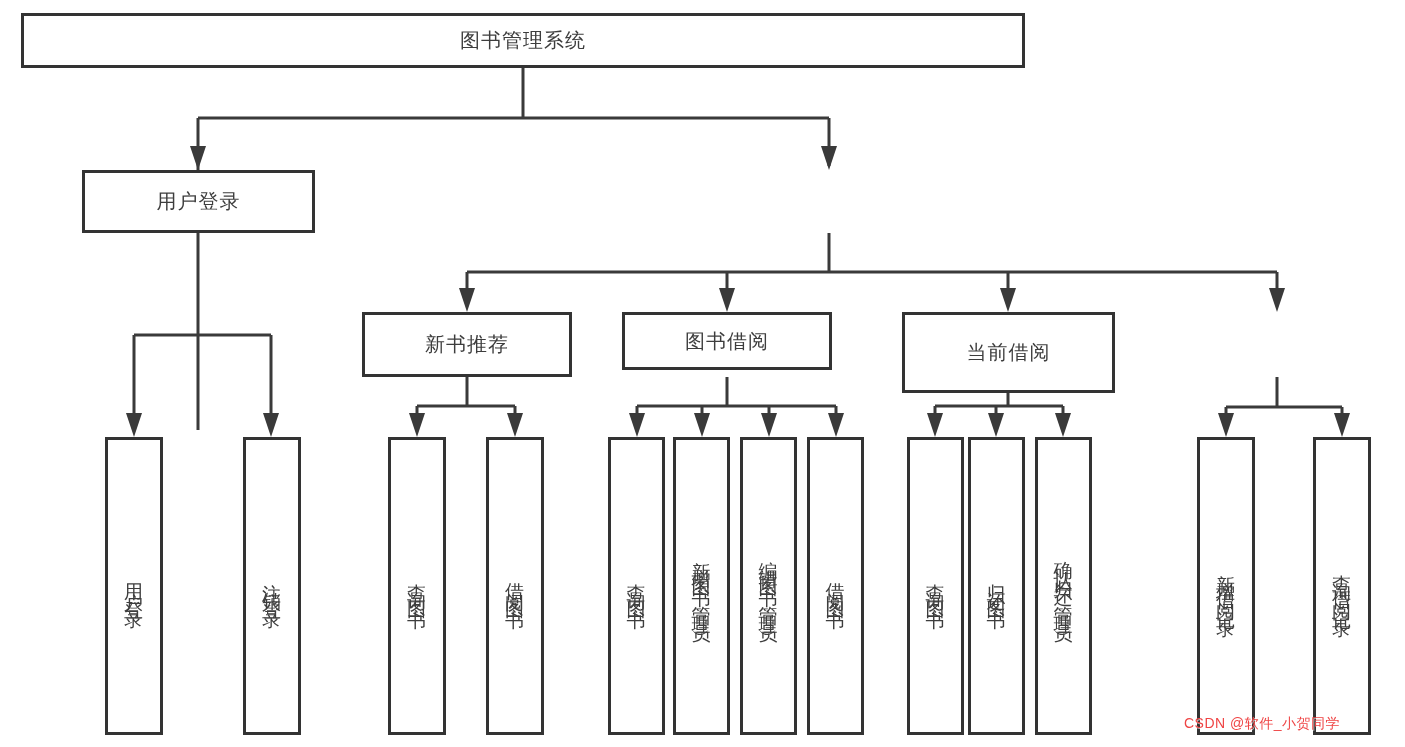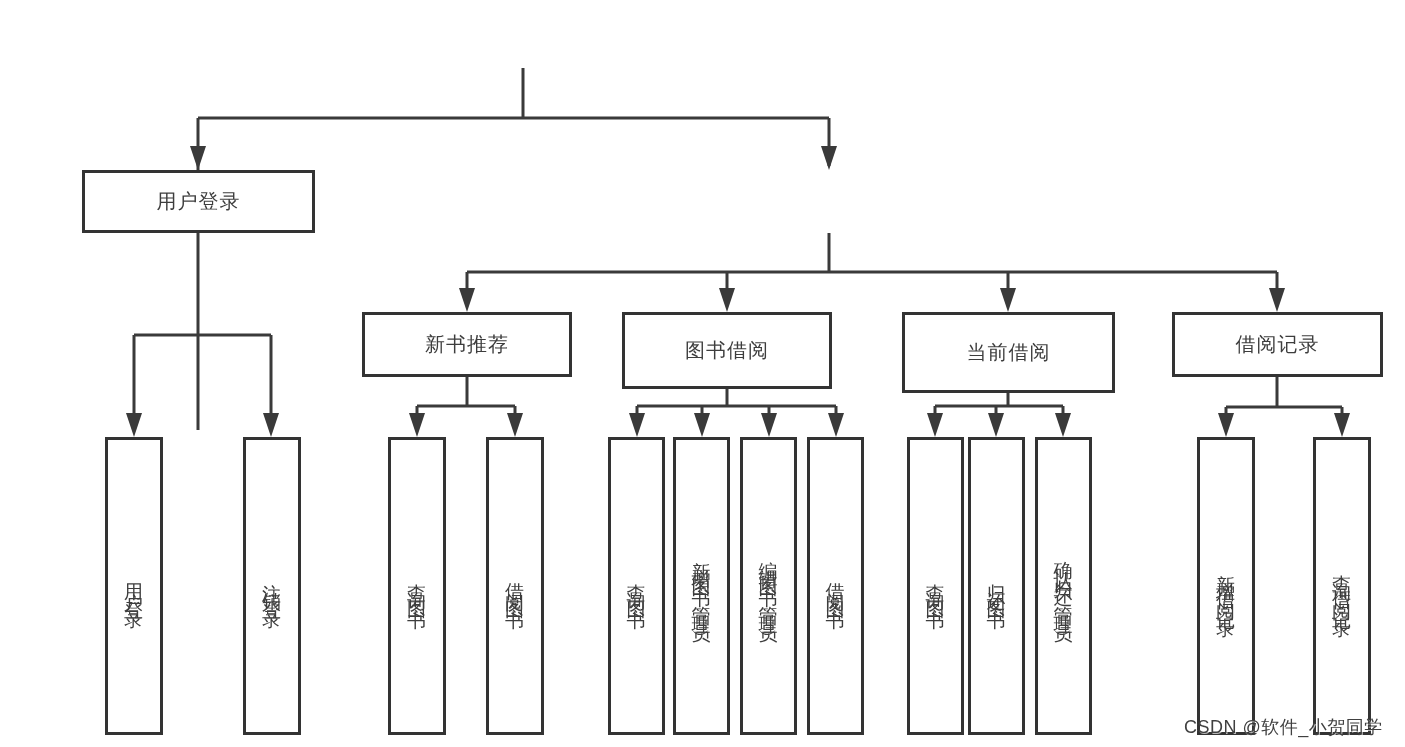--- a/index.html
+++ b/index.html
@@ -44,43 +44,43 @@
     writing-mode: vertical-rl;
     text-orientation: mixed;
     letter-spacing: 9px;
     line-height: 1;
   }
   
   .n-root      { left:  21px; top:  13px; width: 1004px; height: 55px; }
   .n-login     { left:  82px; top: 170px; width: 233px; height: 63px; }
   .n-mgmt      { left: 712px; top: 170px; width: 233px; height: 63px; }
   .n-newrec    { left: 362px; top: 312px; width: 210px; height: 65px; }
-  .n-borrow    { left: 622px; top: 312px; width: 210px; height: 77px; }
+  .n-borrow    { left: 622px; top: 312px; width: 210px; height: 58px; }
   .n-current   { left: 902px; top: 312px; width: 213px; height: 81px; }
   .n-records   { left:1172px; top: 312px; width: 211px; height: 65px; }
   .leaf        { top: 437px; height: 298px; }
   .l-1  { left: 105px; width: 58px; }
   .l-2  { left: 243px; width: 58px; }
   .l-3  { left: 388px; width: 58px; }
   .l-4  { left: 486px; width: 58px; }
   .l-5  { left: 608px; width: 57px; }
   .l-6  { left: 673px; width: 57px; }
   .l-7  { left: 740px; width: 57px; }
   .l-8  { left: 807px; width: 57px; }
   .l-9  { left: 907px; width: 57px; }
   .l-10 { left: 968px; width: 57px; }
   .l-11 { left:1035px; width: 57px; }
   .l-12 { left:1197px; width: 58px; }
   .l-13 { left:1313px; width: 58px; }
   .watermark {
     position: absolute;
     left: 1184px;
     top: 715px;
-    font-size: 18px;
-    color: #404040;
+    font-size: 14px;
+    color: #ef4444;
     letter-spacing: 0.5px;
     white-space: nowrap;
     text-shadow: 1px 1px 0 rgba(255,255,255,0.65);
   }
 </style>
 </head>
 <body>
 
 <div id="stage">
 
@@ -113,36 +113,36 @@
     <use href="#arr" x="702" y="437"></use>
     <use href="#arr" x="769" y="437"></use>
     <use href="#arr" x="836" y="437"></use>
     <use href="#arr" x="935" y="437"></use>
     <use href="#arr" x="996" y="437"></use>
     <use href="#arr" x="1063" y="437"></use>
     <use href="#arr" x="1226" y="437"></use>
     <use href="#arr" x="1342" y="437"></use>
   </svg>
 
+  <div class="box box-h n-root">
+    <span>图书管理系统</span>
+  </div>
 
   <div class="box box-h n-login">
     <span>用户登录</span>
   </div>
 
   <div class="box box-h n-newrec">
     <span>新书推荐</span>
   </div>
   <div class="box box-h n-borrow">
     <span>图书借阅</span>
   </div>
   <div class="box box-h n-current">
     <span>当前借阅</span>
-  </div>
-  <div class="box box-h n-records">
-    <span>借阅记录</span>
   </div>
 
   <div class="box box-v leaf l-1">
     <span>用户登录</span>
   </div>
   <div class="box box-v leaf l-2">
     <span>注销登录</span>
   </div>
   <div class="box box-v leaf l-3">
     <span>查询图书</span>

